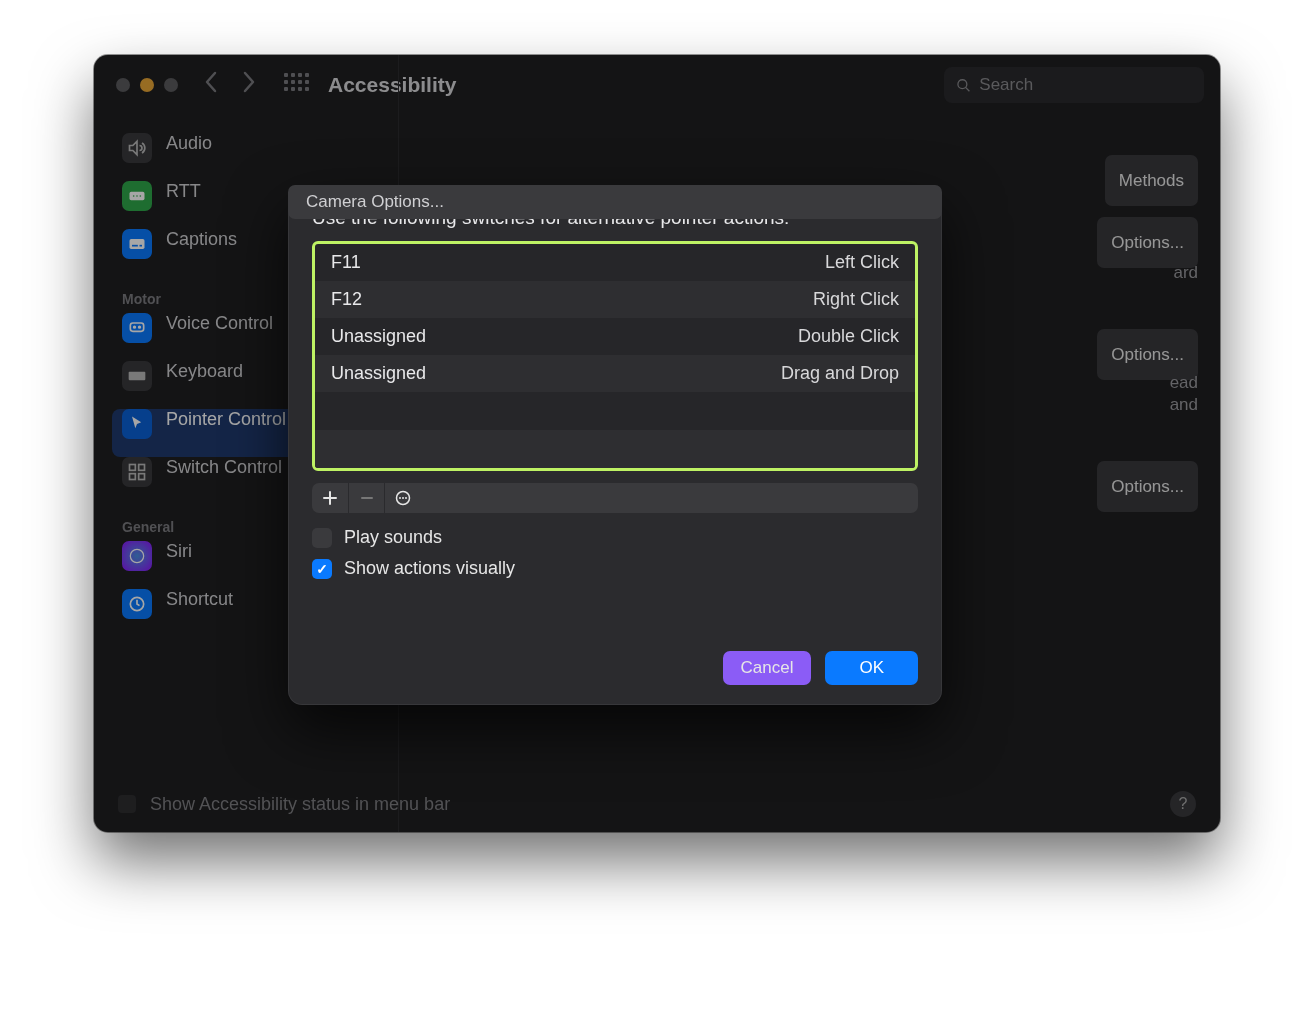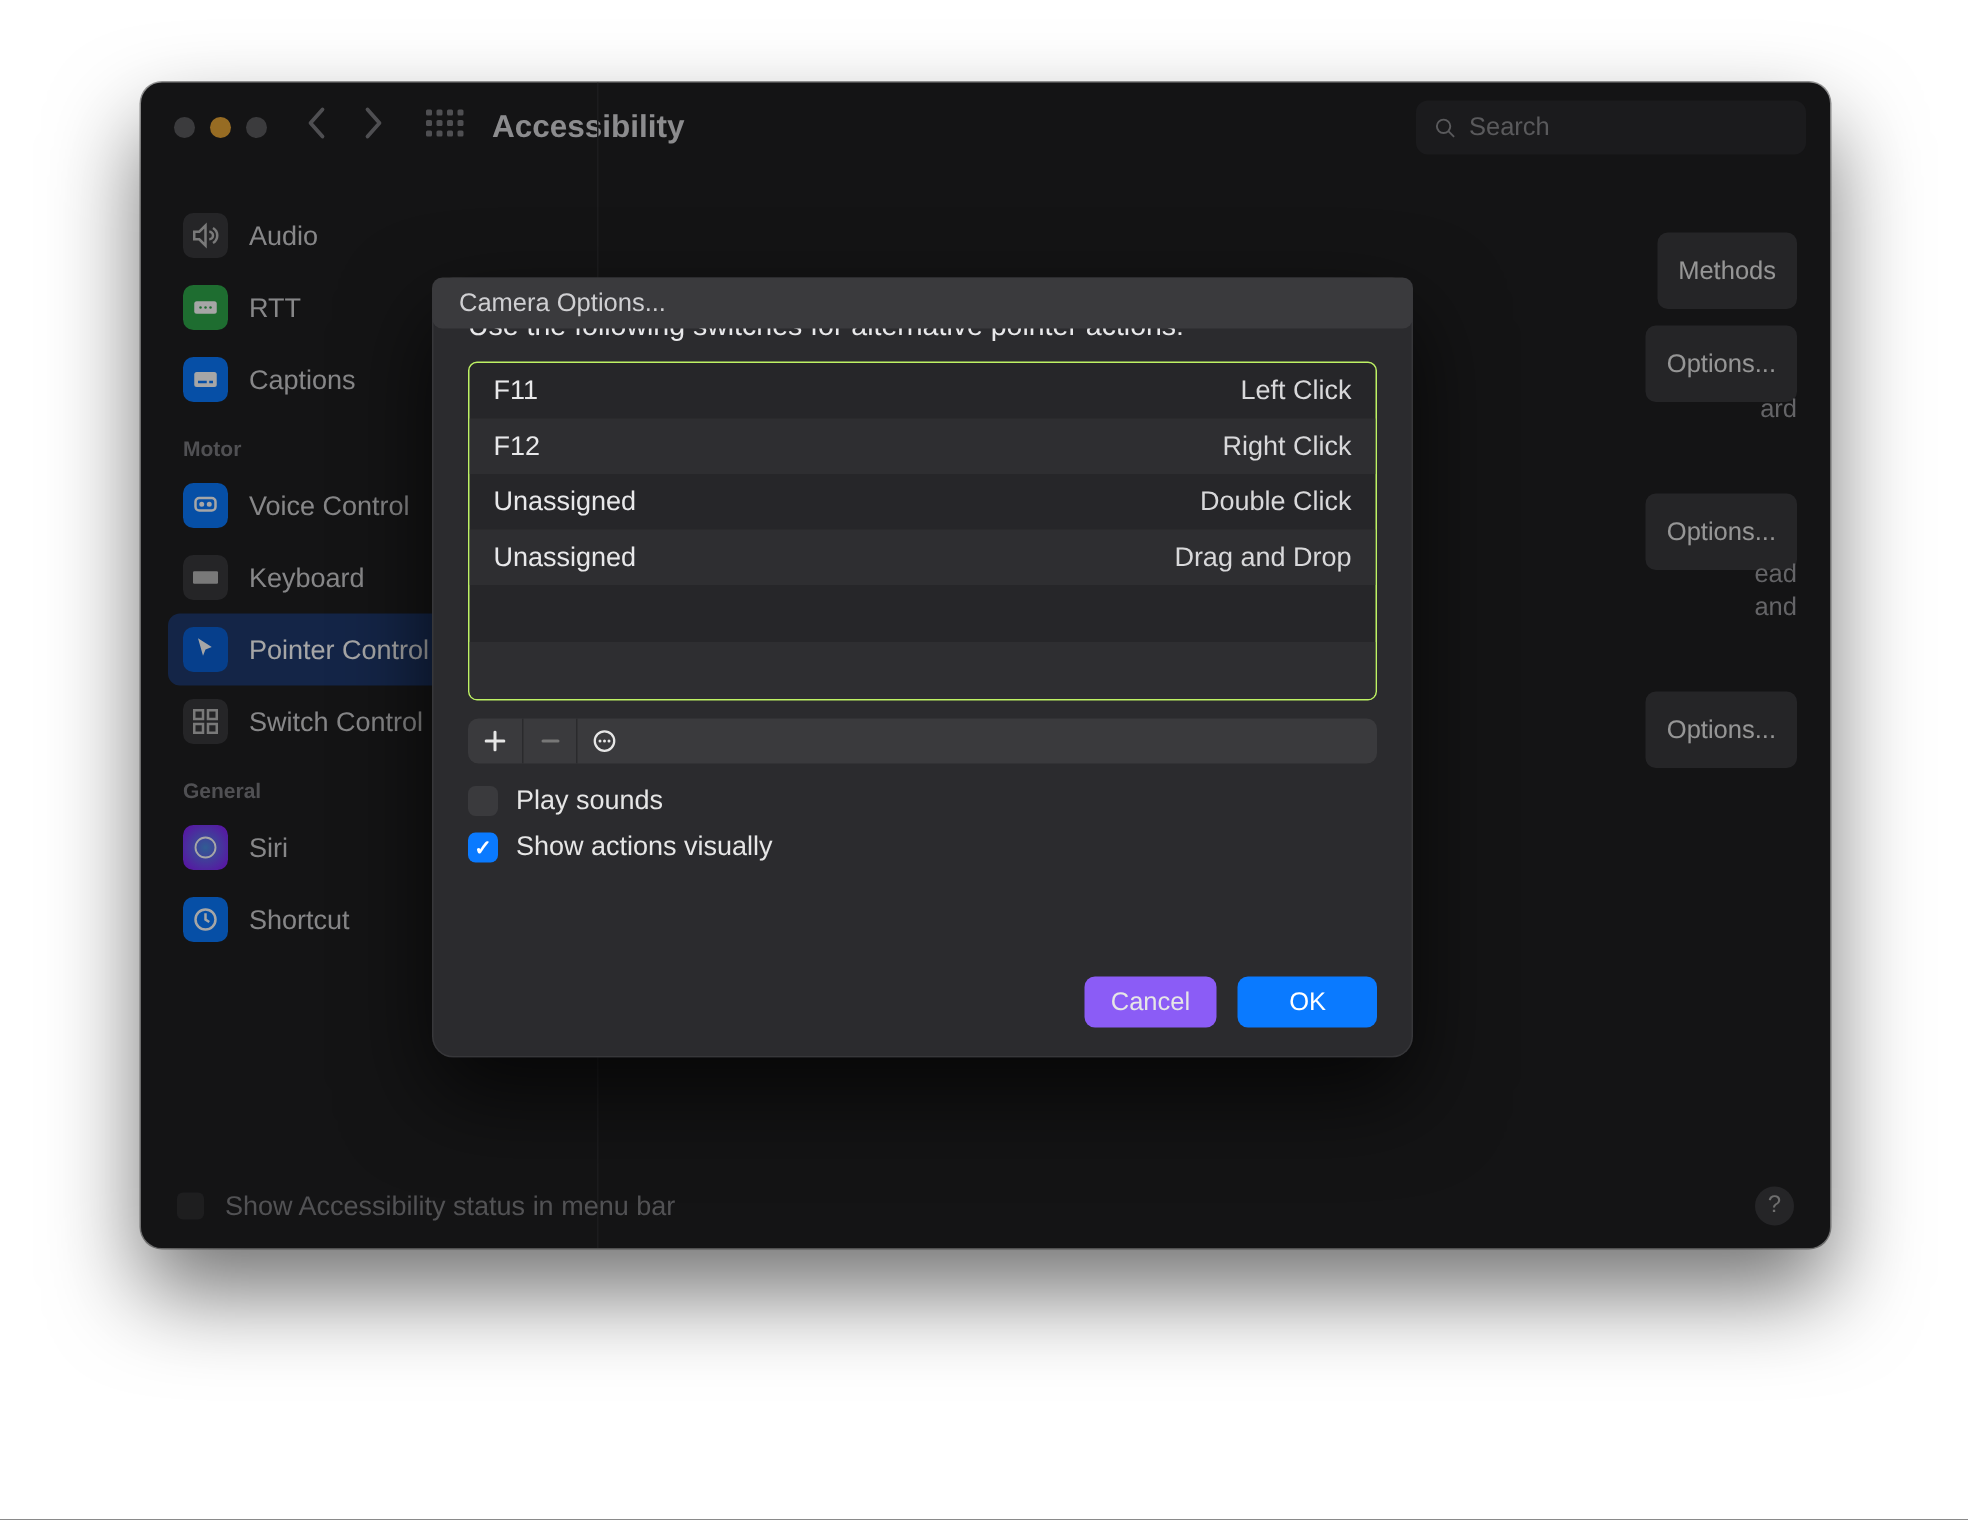--- a/index.html
+++ b/index.html
@@ -37,21 +37,21 @@
   .title { font-size:21px; font-weight:600; color:#d8d8da; flex:0 0 auto;}
   .search-wrap { margin-left:auto; width:260px; height:36px; background:#2a2a2d; border-radius:8px; display:flex; align-items:center; padding:0 12px; gap:8px;}
   .search-wrap svg { width:17px; height:17px; fill:none; stroke:#8a8a8e; stroke-width:2;}
   .search-wrap input { background:transparent; border:0; outline:0; color:#ccc; font-size:17px; width:100%;}
   .search-wrap input::placeholder{color:#8a8a8e;}
 
   .body { display:flex; height:calc(100% - 60px - 56px); }
 
   
   .sidebar { width:300px; padding:18px 10px 0 18px; overflow:hidden;}
-  .side-item { display:flex; align-items:center; gap:14px; height:48px; padding:0 10px; border-radius:8px; font-size:18px; color:#cfcfd2;}
+  .side-item { display:flex; gap:14px; height:48px; padding:0 10px; border-radius:8px; font-size:18px; color:#cfcfd2;}
   .side-item.selected { background:#1f3a6e; color:#fff;}
   .side-cat { font-size:14px; color:#7c7c80; font-weight:600; margin:14px 0 6px 10px;}
   .side-icon { width:30px; height:30px; border-radius:7px; display:flex; align-items:center; justify-content:center; flex-shrink:0;}
   .side-icon svg { width:20px; height:20px; }
 
   
   .rightpane { flex:1; position:relative; }
   .peek-btn { position:absolute; right:22px; height:51px; background:#3a3a3d; color:#e6e6e6; border-radius:7px; padding:0 14px; display:flex; align-items:center; font-size:17px;}
   .peek-text { position:absolute; right:22px; color:#9a9a9e; font-size:17px; text-align:right;}
 
@@ -71,21 +71,21 @@
     position:absolute;
     left:194px; top:130px;
     width:654px; height:520px;
     background:#2b2b2e;
     border-radius:14px;
     box-shadow: 0 25px 60px rgba(0,0,0,.7), 0 0 0 1px rgba(255,255,255,.06) inset;
     padding:22px 24px 20px;
     display:flex; flex-direction:column;
   }
   .sheet-title { font-size:19px; color:#e8e8ea; margin-bottom:12px;}
-  .switch-table { border:1px solid #bef264; border-radius:6px; overflow:hidden; background:#262629;}
+  .switch-table { border:3px solid #bef264; border-radius:6px; overflow:hidden; background:#262629;}
   .row { display:flex; justify-content:space-between; padding:8px 16px; font-size:18px; color:#e8e8ea;}
   .row:nth-child(even){ background:#2e2e31;}
   .row-key { font-weight:500;}
   .row-action { color:#d8d8da;}
   .row.empty { height:38px;}
   .segment { margin-top:12px; display:inline-flex; background:#3a3a3d; border-radius:7px; overflow:hidden;}
   .seg-btn { width:36px; height:30px; display:flex; align-items:center; justify-content:center; color:#e6e6e6;}
   .seg-btn + .seg-btn { border-left:1px solid #2a2a2d;}
   .seg-btn.disabled { color:#777;}
   .checks { margin-top:14px; display:flex; flex-direction:column; gap:10px;}

